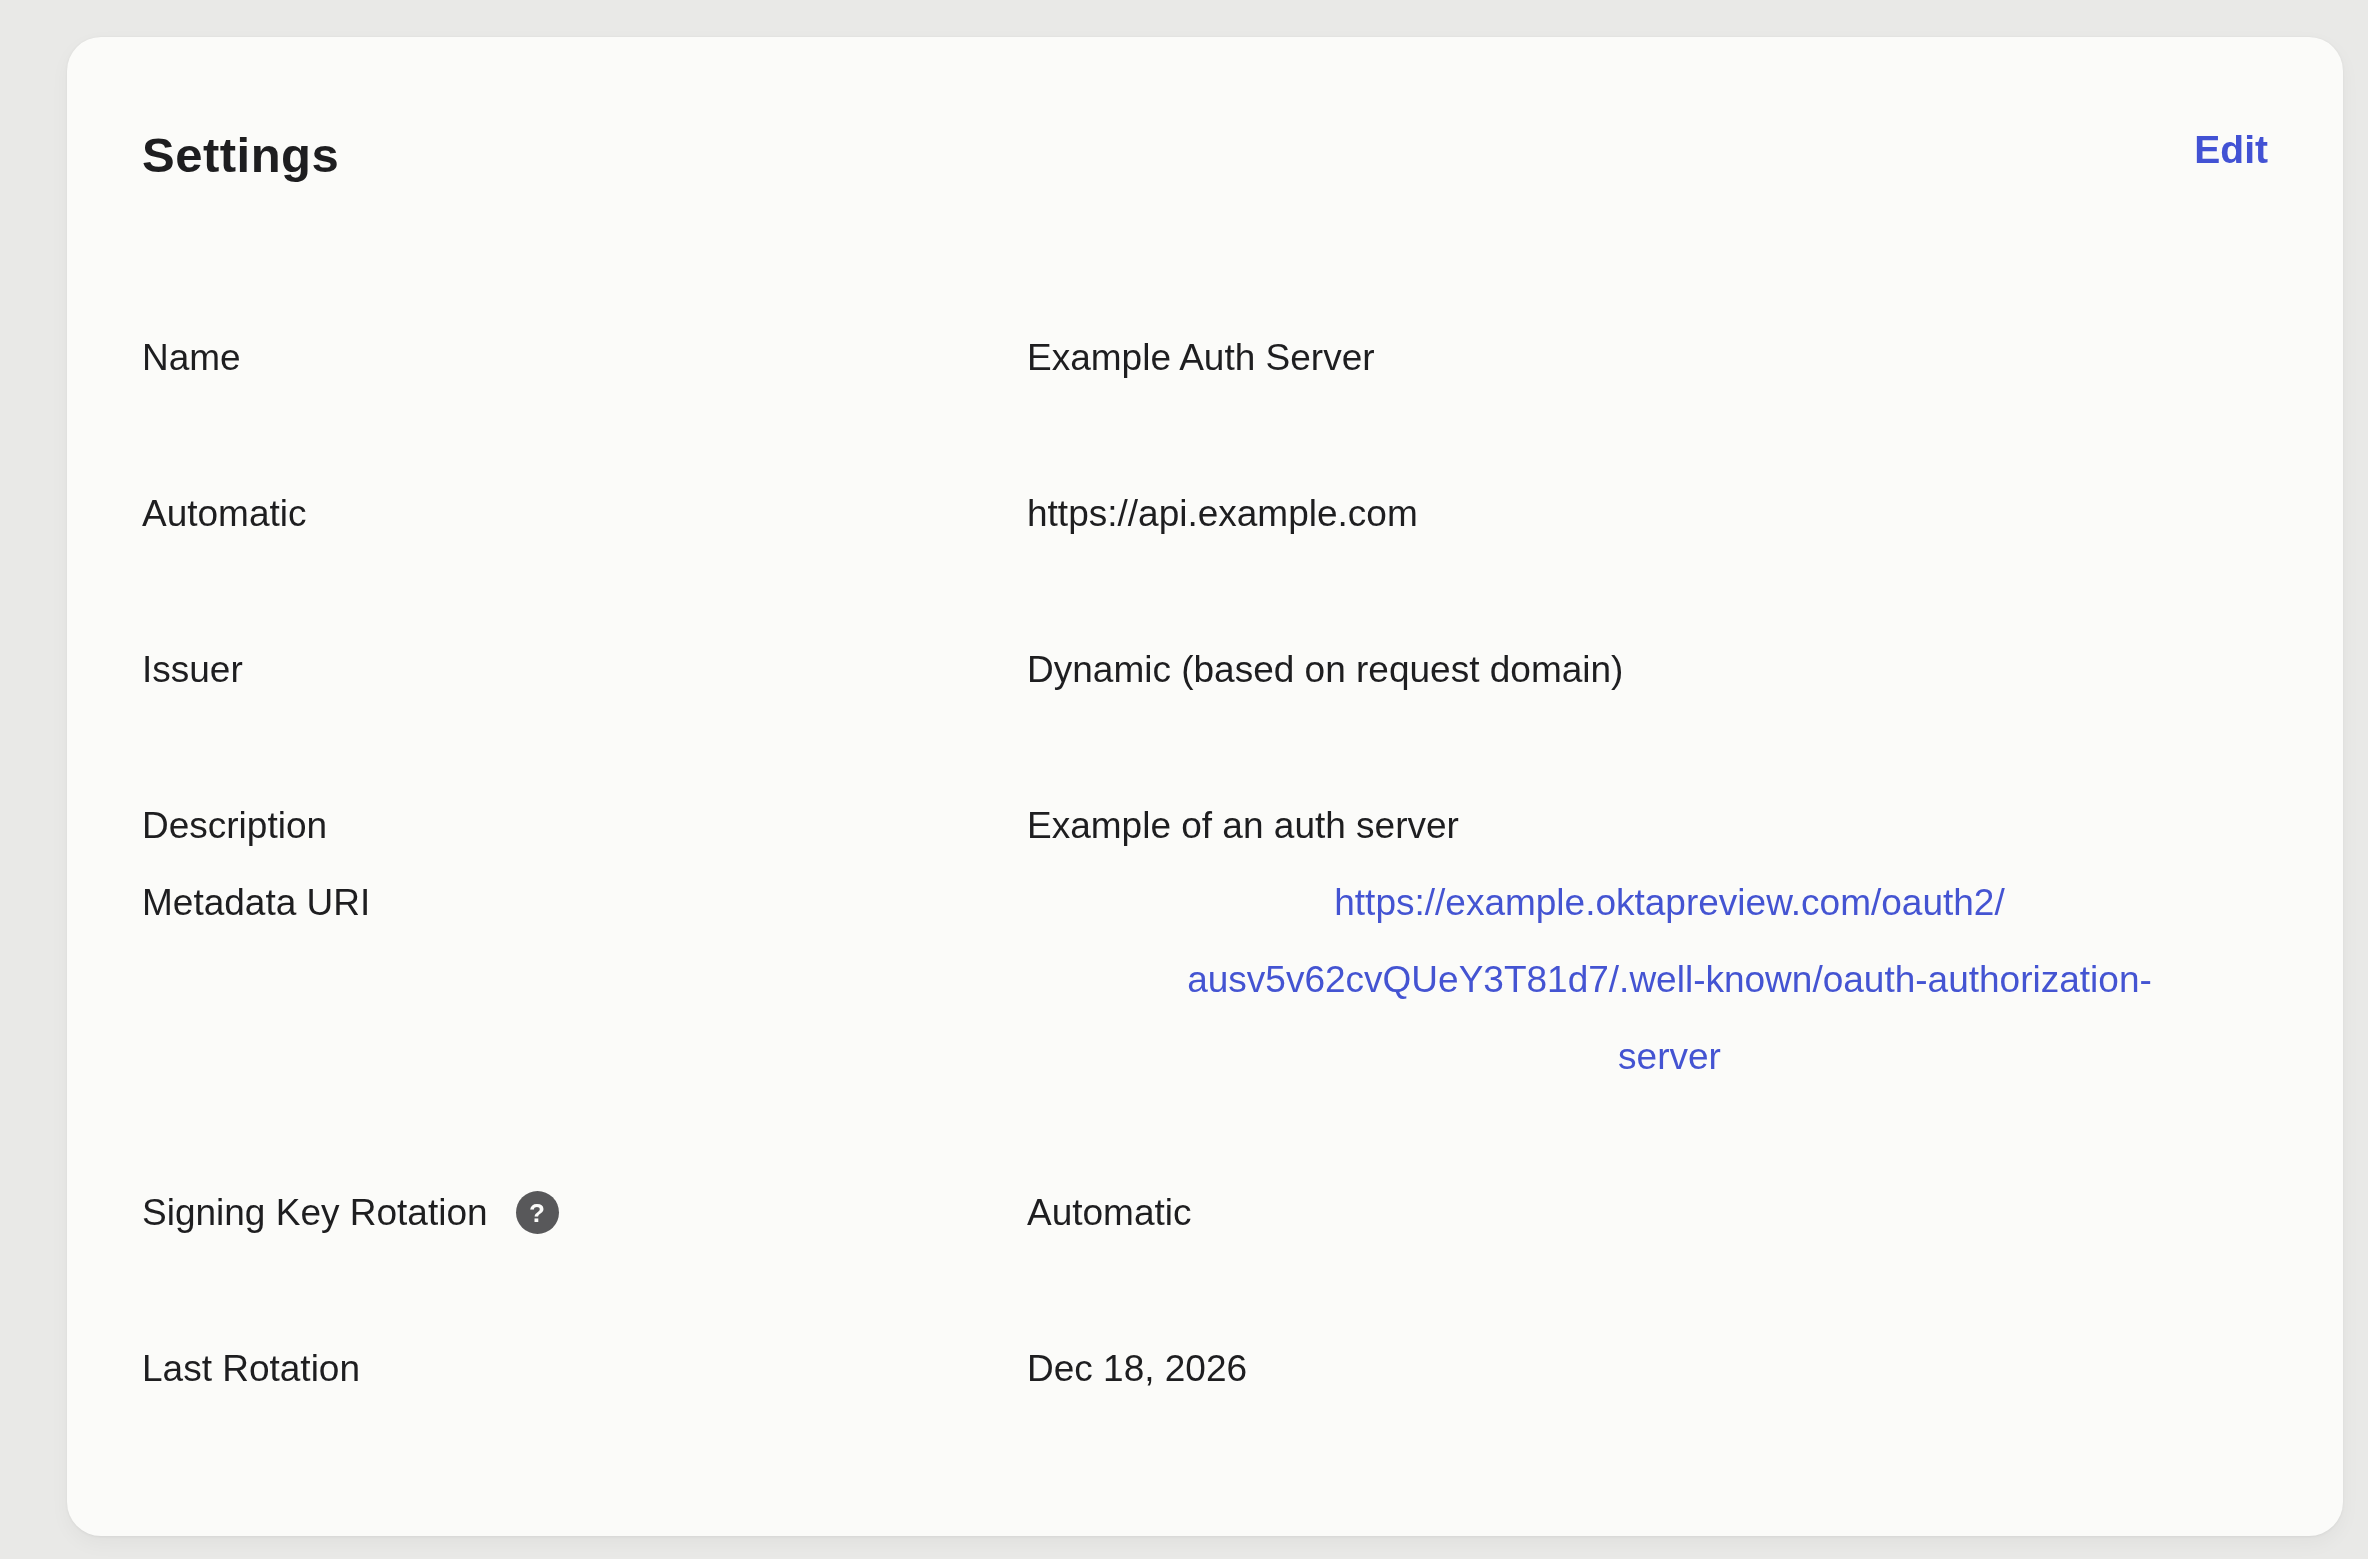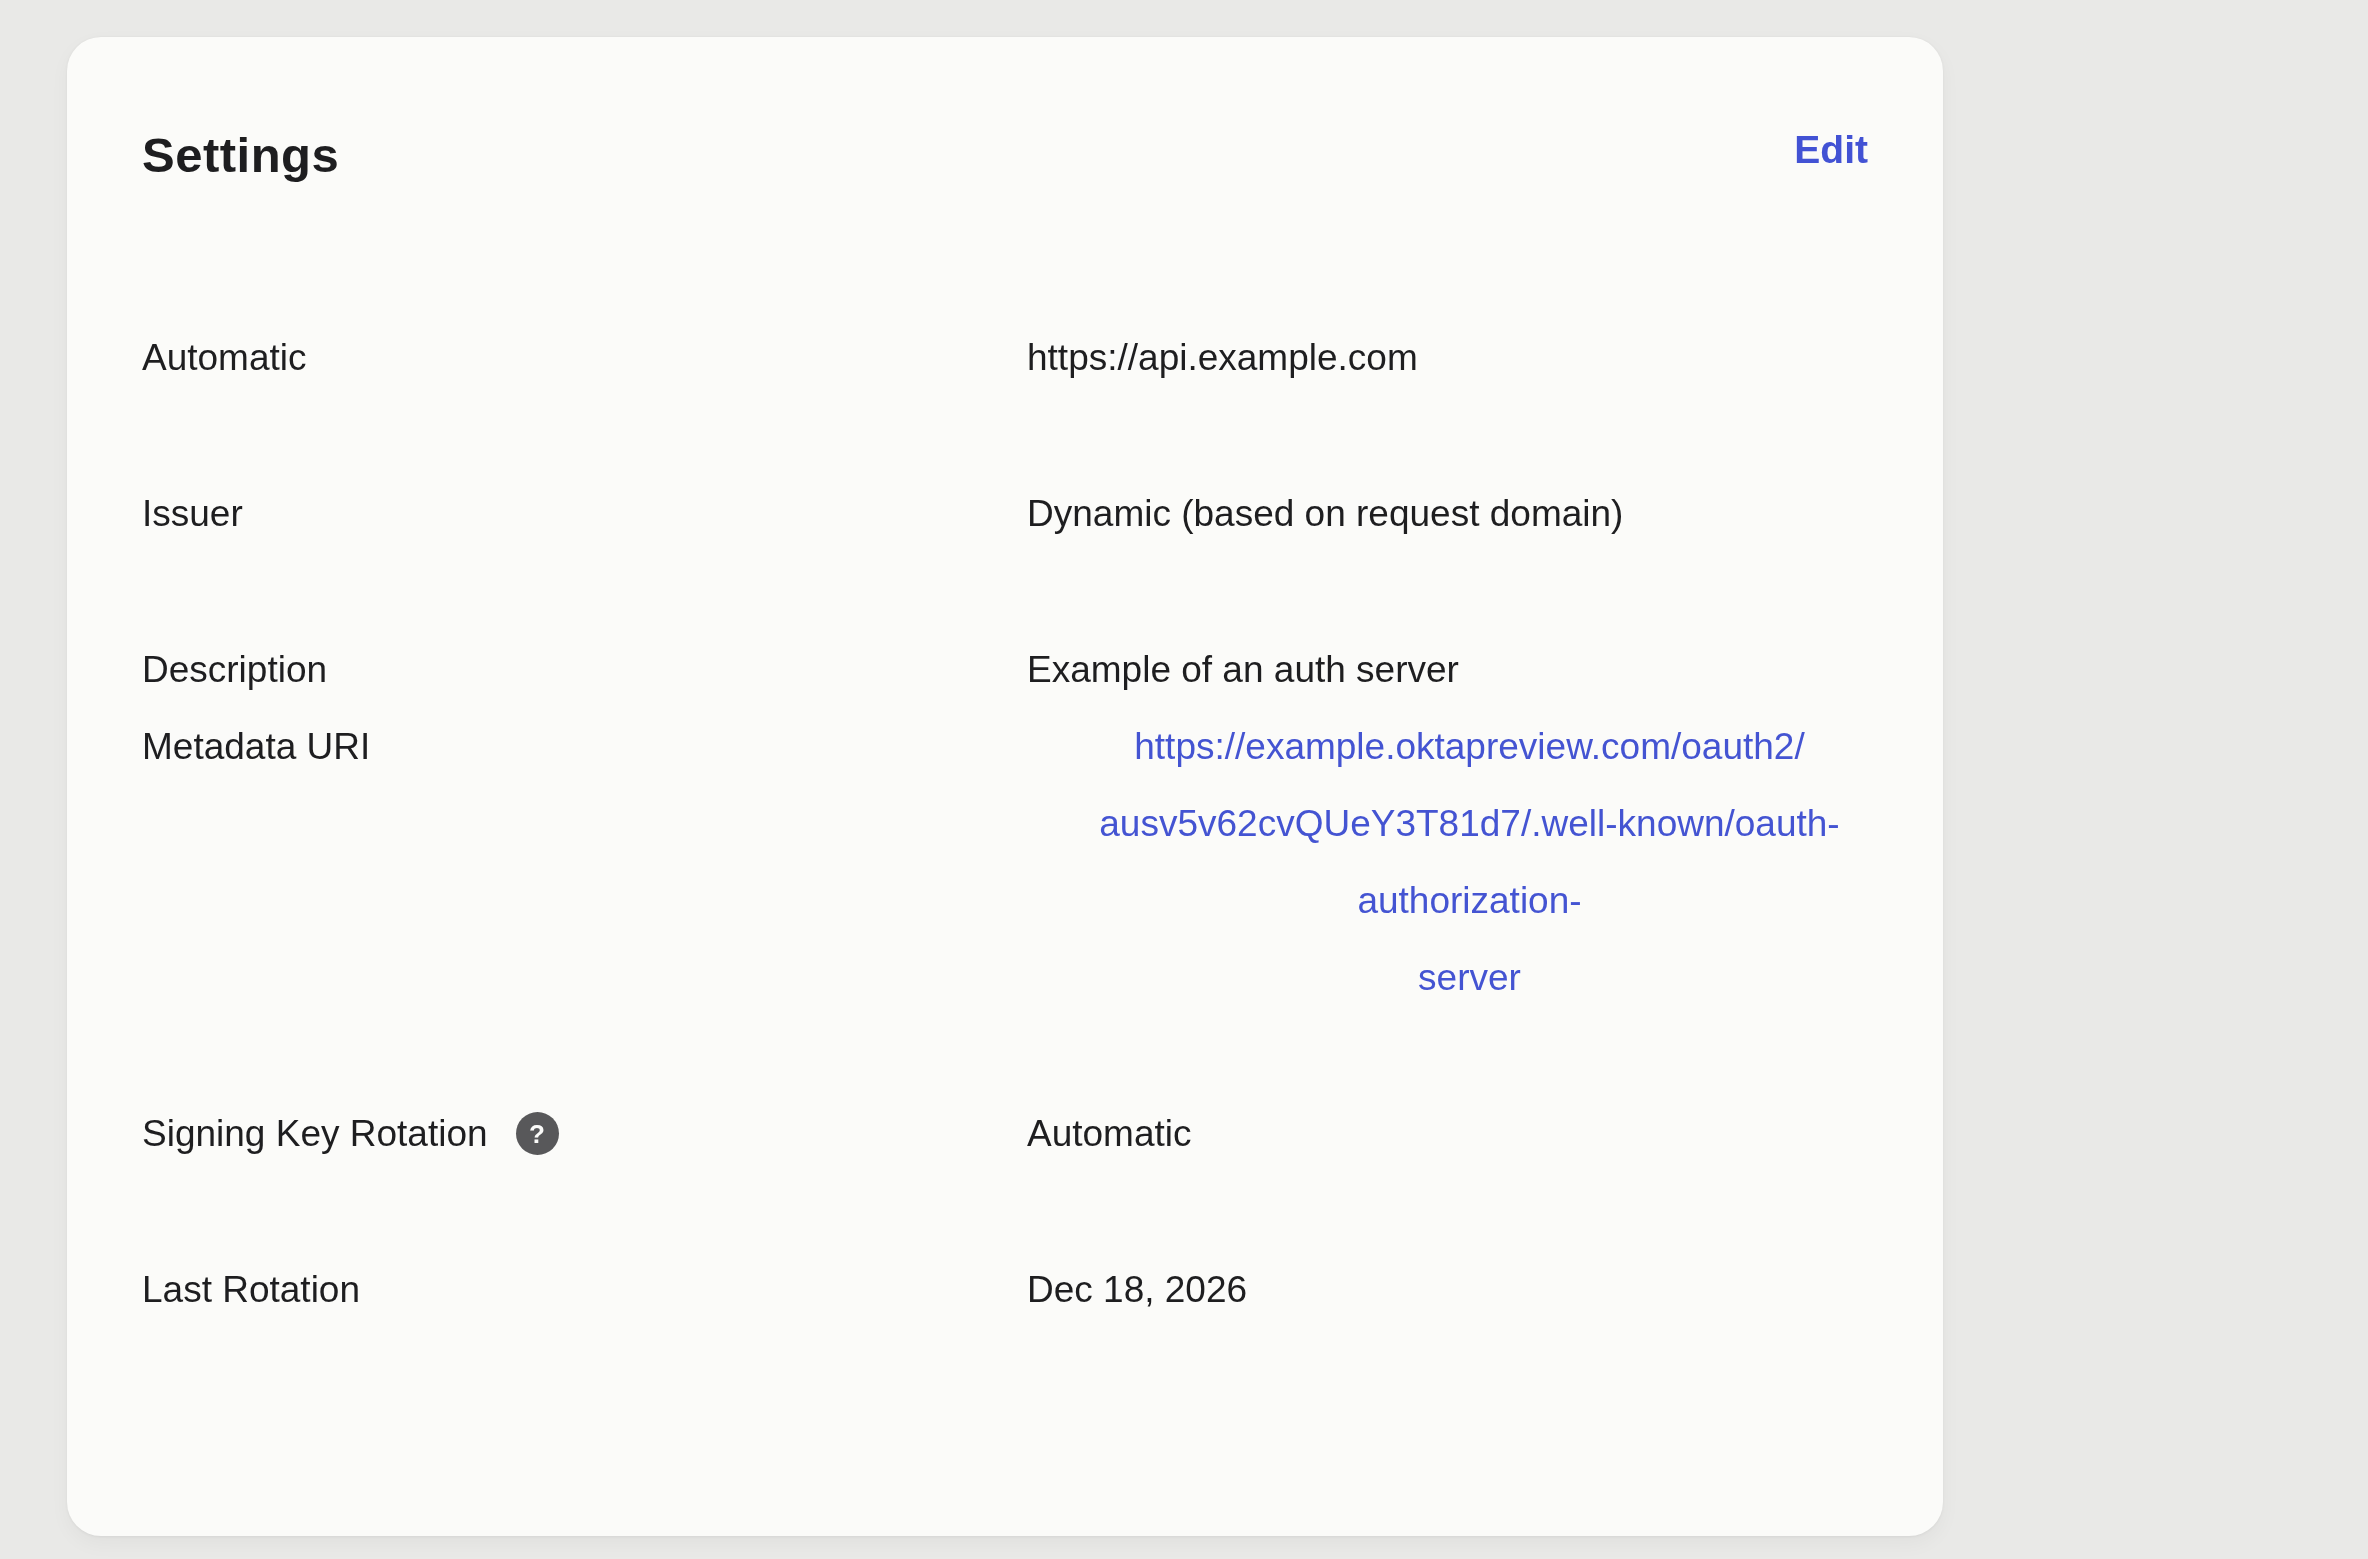--- a/index.html
+++ b/index.html
@@ -8,21 +8,21 @@
     width: 2369px;
     height: 1559px;
     background: #e9e9e7;
     font-family: "Liberation Sans", "DejaVu Sans", sans-serif;
     color: #1e1e20;
     -webkit-font-smoothing: antialiased;
   }
   .card {
     box-sizing: border-box;
     margin: 37px 45px 22.5px 67px;
-    width: 1876px;
+    width: 2276px;
     height: 1499px;
     background: #fbfbf9;
     border-radius: 34px;
     padding: 90px 75px;
     box-shadow: 0 0.9px 2.8px rgba(0,0,0,0.05), 0 7.5px 20.6px rgba(0,0,0,0.04);
     overflow: hidden;
   }
   .card-header {
     display: flex;
     justify-content: space-between;
@@ -90,20 +90,24 @@
 
 <div class="card">
 
   <div class="card-header">
     <h1 class="card-title">Settings</h1>
     <a class="edit-link">Edit</a>
   </div>
 
   <div class="rows">
 
+    <div class="row">
+      <div class="row-label">Name</div>
+      <div class="row-value">Example Auth Server</div>
+    </div>
 
     <div class="row">
       <div class="row-label">Automatic</div>
       <div class="row-value">https://api.example.com</div>
     </div>
 
     <div class="row">
       <div class="row-label">Issuer</div>
       <div class="row-value">Dynamic (based on request domain)</div>
     </div>

